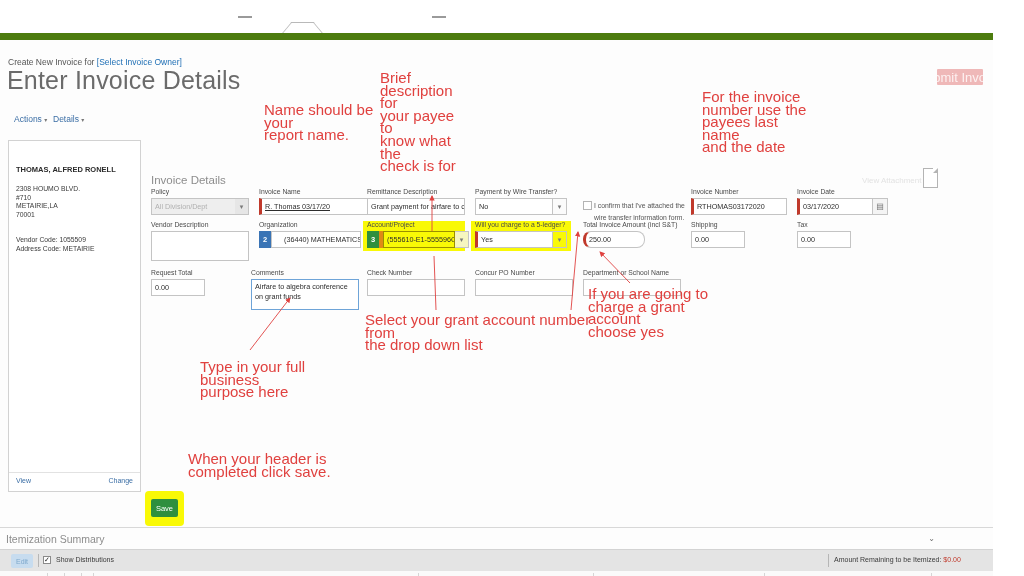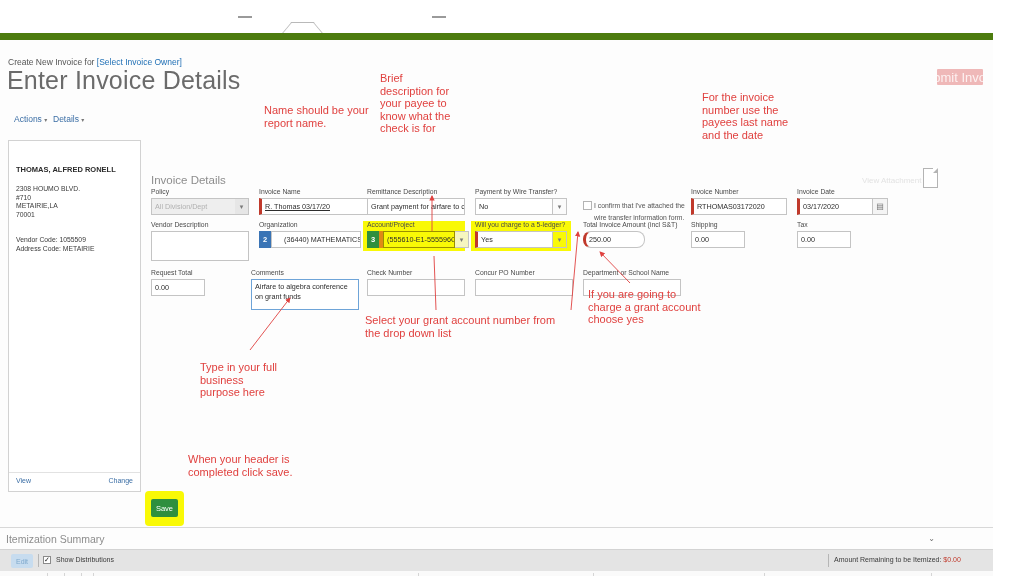--- a/index.html
+++ b/index.html
@@ -445,21 +445,21 @@
     left: 9px; top: 5px;
     width: 7px; height: 7px;
     border: 1px solid #8a8a8a;
     background: #fff;
   }
 
   
   .anno {
     position: absolute;
     color: #e0413f;
-    font-size: 11px;
+    font-size: 15px;
     line-height: 12.6px;
     white-space: pre-line;
   }
   svg.arrows {
     position: absolute;
     left: 0; top: 0;
     width: 1024px; height: 576px;
     pointer-events: none;
     overflow: visible;
   }

